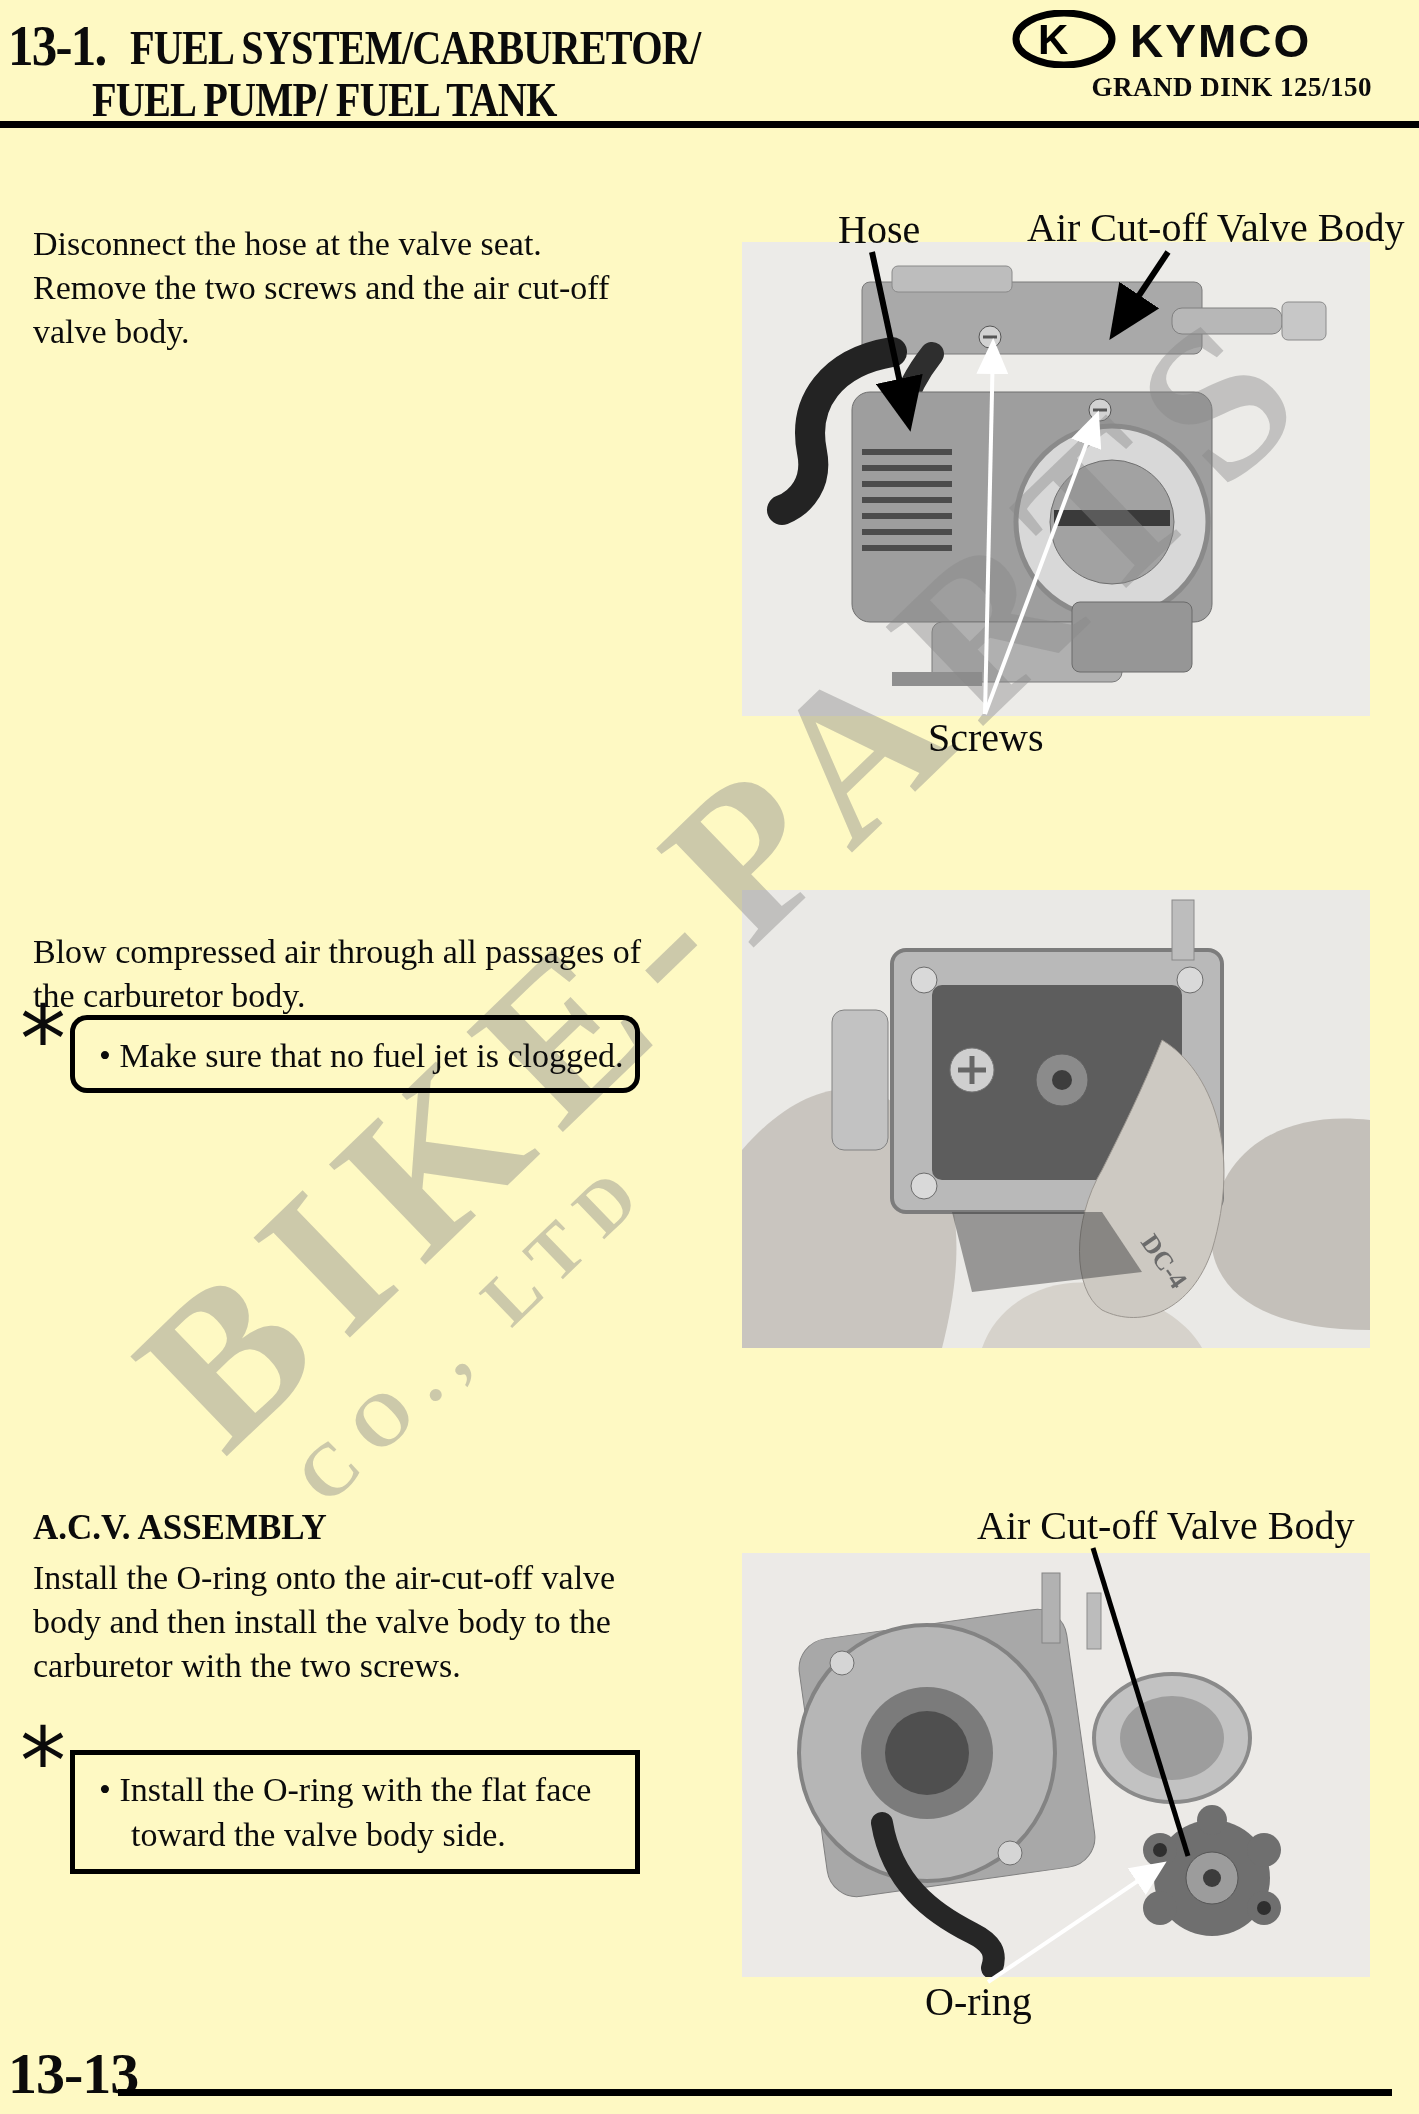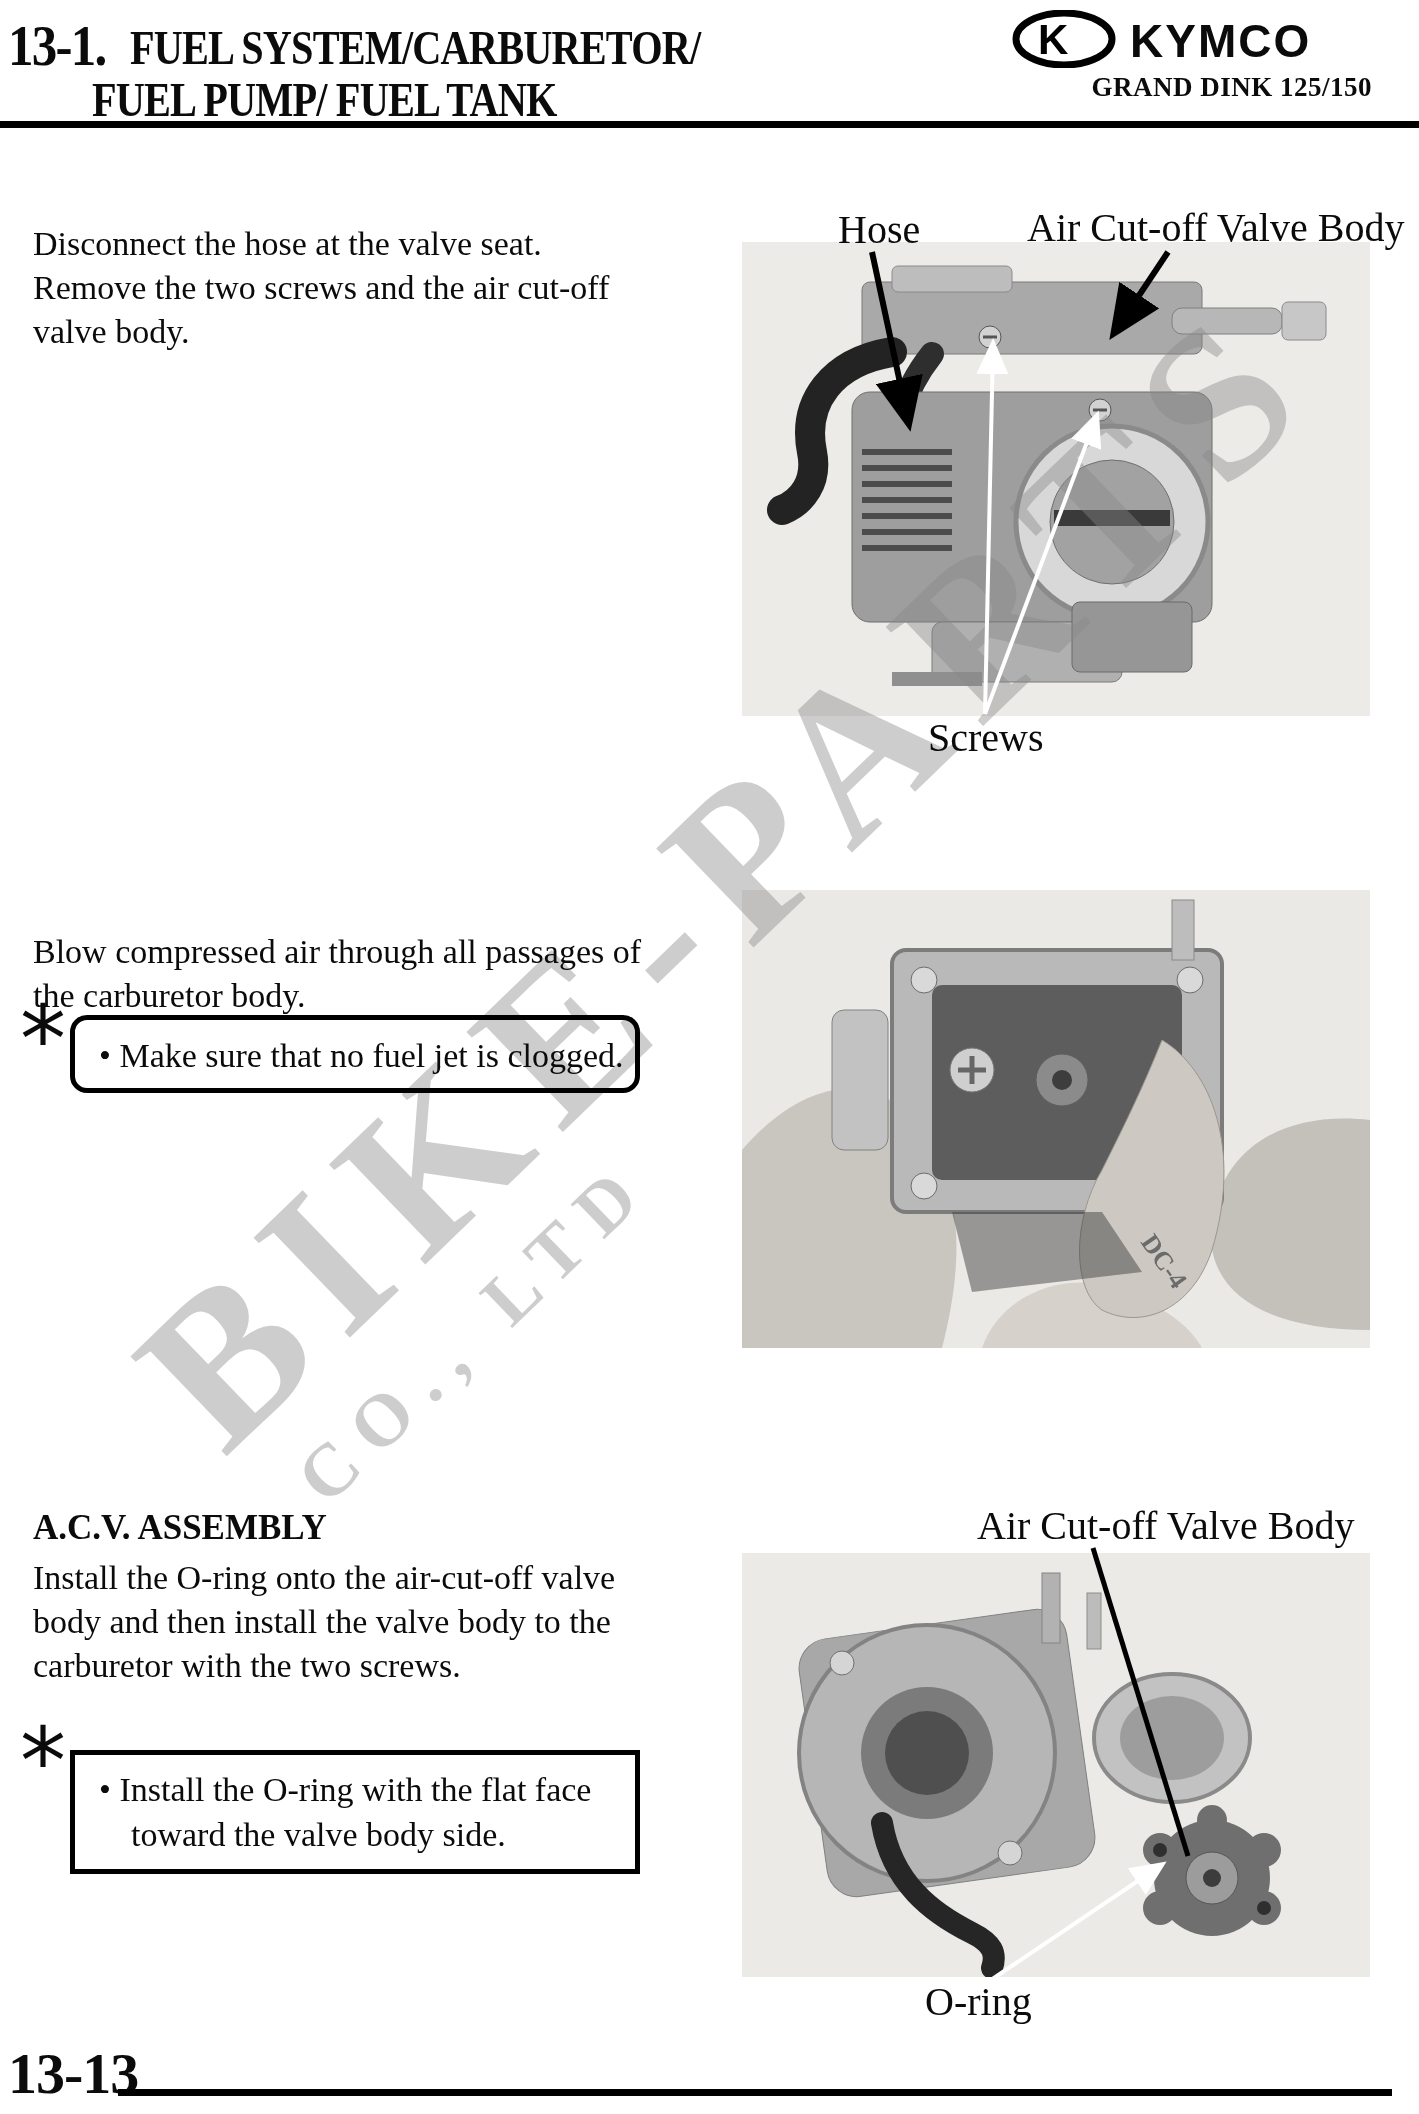--- a/index.html
+++ b/index.html
@@ -1,17 +1,17 @@
 <!DOCTYPE html>
 <html><head>
 <meta charset="utf-8">
 <style>
   html,body{margin:0;padding:0;background:#9a9a9a;}
   #page{
-    position:relative;width:1419px;height:2114px;background:#ffffff;
+    position:relative;width:1419px;height:2114px;background:#fef9c3;
     overflow:hidden;font-family:"Liberation Serif",serif;color:#0b0b0b;
   }
   .abs{position:absolute;}
   
   .sec-no{font-size:58px;font-weight:bold;letter-spacing:-2px;transform:scaleX(.88);transform-origin:left top;white-space:nowrap;}
   .title-line{font-size:48px;font-weight:bold;letter-spacing:-1px;transform:scaleX(.84);transform-origin:left top;white-space:nowrap;}
   .brand-row{display:flex;align-items:center;gap:14px;}
   .brand-name{font-family:"Liberation Sans",sans-serif;font-weight:bold;font-size:46px;letter-spacing:2px;}
   .model{font-family:Liberation Serif, serif;font-weight:bold;font-size:27px;letter-spacing:.5px;}
   .header-rule{left:0;top:121px;width:1419px;height:7px;background:#000;}

